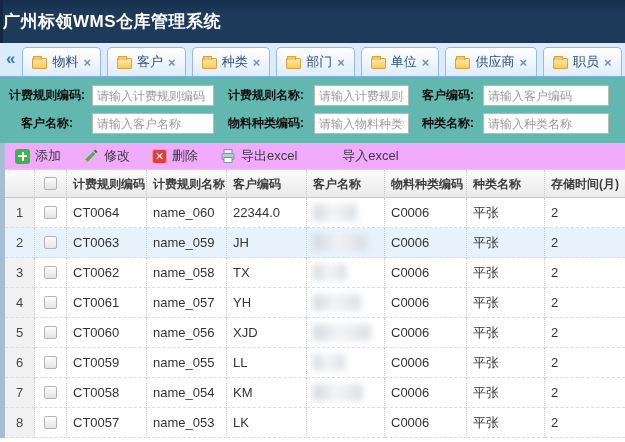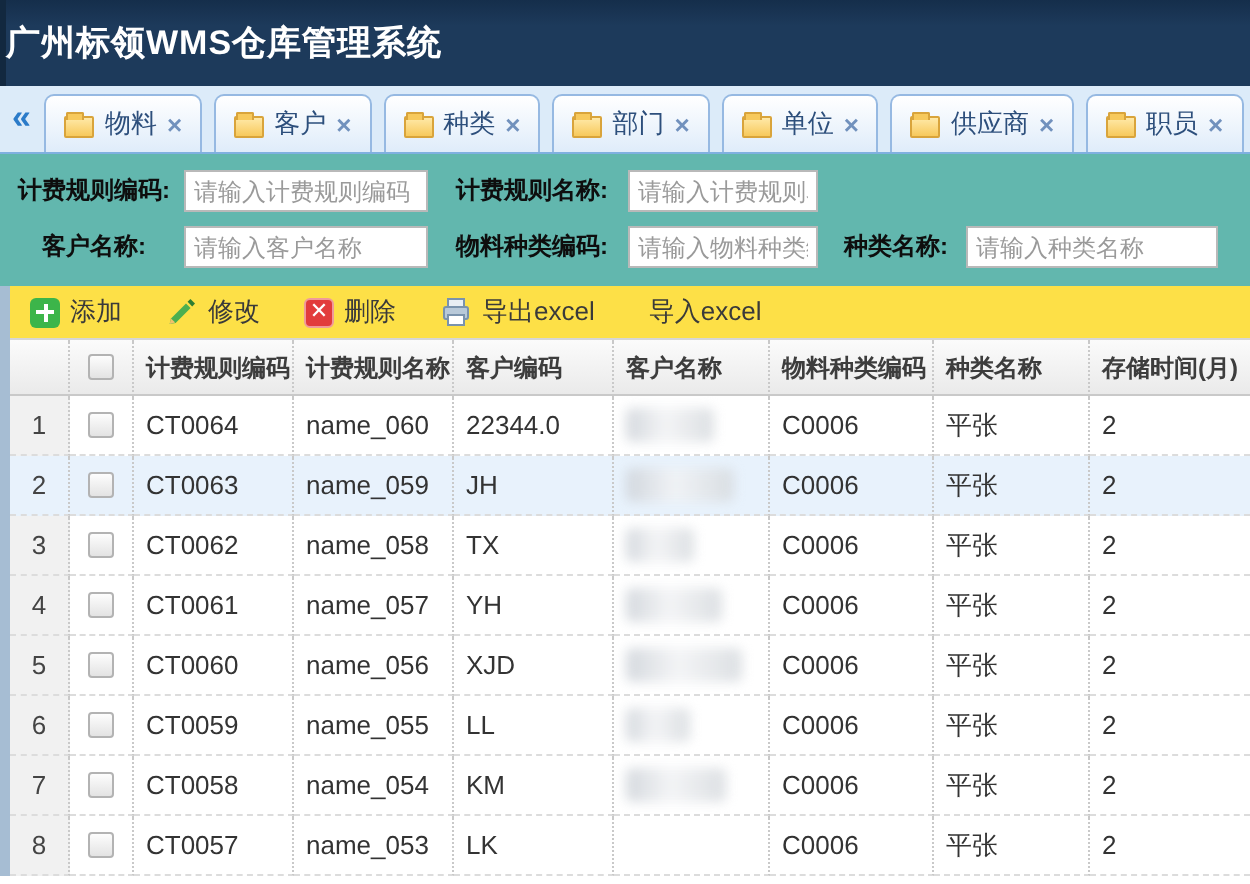--- a/index.html
+++ b/index.html
@@ -35,21 +35,21 @@
   .fgroup input { height:21px; border:1px solid #b9b9b9; background:#fff; font-size:12px; padding:0 4px; color:#3b82f6; }
   .fgroup input::placeholder { color:#9a9a9a; }
   .g1 label { width:86px; } .g1 input { width:122px; }
   .g2 label { width:92px; } .g2 input { width:95px; }
   .g3 label { width:66px; } .g3 input { width:126px; }
   .g2 { margin-left:8px; } .g3 { margin-left:8px; }
 
   
   .main { border-left:5px solid #a6bdd3; }
 
-  .toolbar { height:27px; background:#fde047; border-bottom:1px solid #d6d6d6;
+  .toolbar { height:27px; background:#f0abfc; border-bottom:1px solid #d6d6d6;
              display:flex; align-items:center; padding-left:10px; }
   .tbtn { display:inline-flex; align-items:center; margin-right:22px; font-size:13px; color:#3a3a3a; cursor:pointer; }
   .tbtn .txt { margin-left:5px; }
   .ico-plus { width:15px; height:15px; background:#3cb54a; border-radius:3px; position:relative; }
   .ico-plus::before, .ico-plus::after { content:""; position:absolute; background:#fff; }
   .ico-plus::before { left:3px; top:6.5px; width:9px; height:2px; }
   .ico-plus::after { left:6.5px; top:3px; width:2px; height:9px; }
   .ico-del { width:15px; height:15px; background:#e23c3c; border:1px solid #f09a9a; border-radius:3px;
              color:#fff; font-size:11px; font-weight:bold; line-height:13px; text-align:center; }
   .ico-svg { width:16px; height:16px; display:inline-block; }
@@ -135,20 +135,24 @@
   <div class="filterbar">
     <div class="filter-row">
       <div class="fgroup g1">
         <label>计费规则编码:</label>
         <input type="text" placeholder="请输入计费规则编码" style="">
       </div>
       <div class="fgroup g2">
         <label>计费规则名称:</label>
         <input type="text" placeholder="请输入计费规则名称" style="">
       </div>
+      <div class="fgroup g3">
+        <label>客户编码:</label>
+        <input type="text" placeholder="请输入客户编码" style="">
+      </div>
     </div>
     <div class="filter-row">
       <div class="fgroup g1">
         <label>客户名称:</label>
         <input type="text" placeholder="请输入客户名称" style="">
       </div>
       <div class="fgroup g2">
         <label>物料种类编码:</label>
         <input type="text" placeholder="请输入物料种类编码" style="">
       </div>
@@ -179,21 +183,21 @@
         <span class="txt">删除</span>
       </span>
       <span class="tbtn">
         <svg class="ico-svg" viewBox="0 0 16 16">
           <rect x="4" y="1.5" width="8" height="4" fill="#e8eef4" stroke="#7a93ad"></rect>
           <rect x="2" y="5.5" width="12" height="6" rx="1" fill="#b8c9d9" stroke="#7a93ad"></rect>
           <rect x="4" y="9.5" width="8" height="5" fill="#ffffff" stroke="#7a93ad"></rect>
         </svg>
         <span class="txt">导出excel</span>
       </span>
-      <span class="tbtn" style="">
+      <span class="tbtn" style="margin-left:18px;">
         <span class="txt">导入excel</span>
       </span>
     </div>
 
     <div class="grid">
       <div class="t-header">
         <div class="cell c-num"></div>
         <div class="cell c-cb">
             <span class="checkbox"></span>
           </div>

